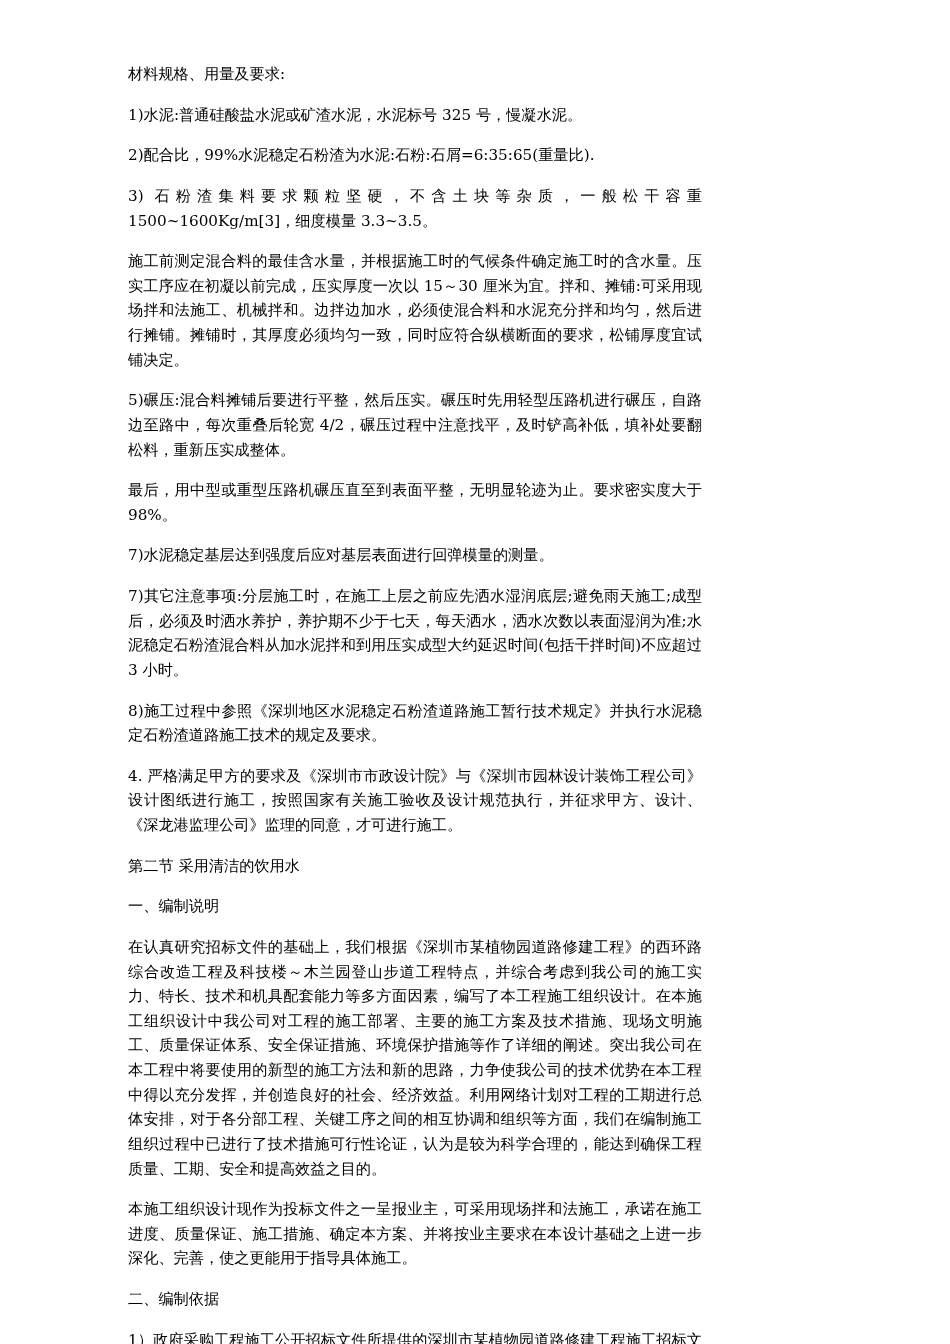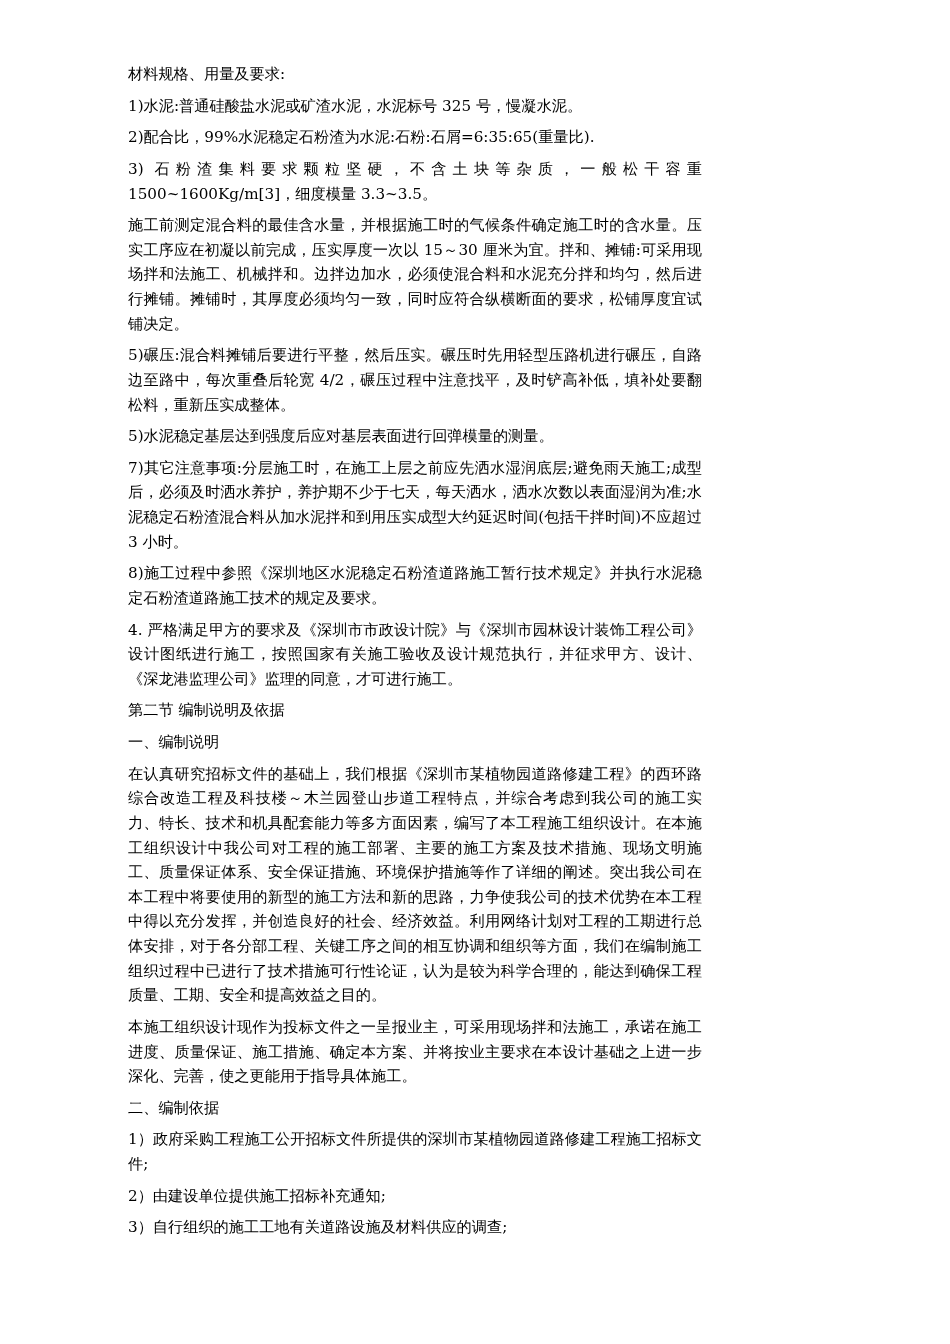--- a/index.html
+++ b/index.html
@@ -25,39 +25,40 @@
     line-height: 1.62;
     text-align: justify;
     text-justify: inter-ideograph;
   }
   .para {
     margin: 0;
     padding: 0;
     text-indent: 0;
   }
   .para + .para {
-    margin-top: 7px;
+    margin-top: 16px;
   }
 </style>
 </head>
 <body>
 
 <div class="page">
   <div class="doc-body">
     <p class="para">材料规格、用量及要求:</p>
     <p class="para">1)水泥:普通硅酸盐水泥或矿渣水泥，水泥标号 325 号，慢凝水泥。</p>
     <p class="para">2)配合比，99%水泥稳定石粉渣为水泥:石粉:石屑=6:35:65(重量比).</p>
     <p class="para">3) 石粉渣集料要求颗粒坚硬，不含土块等杂质，一般松干容重 1500~1600Kg/m[3]，细度模量 3.3~3.5。</p>
     <p class="para">施工前测定混合料的最佳含水量，并根据施工时的气候条件确定施工时的含水量。压实工序应在初凝以前完成，压实厚度一次以 15～30 厘米为宜。拌和、摊铺:可采用现场拌和法施工、机械拌和。边拌边加水，必须使混合料和水泥充分拌和均匀，然后进行摊铺。摊铺时，其厚度必须均匀一致，同时应符合纵横断面的要求，松铺厚度宜试铺决定。</p>
     <p class="para">5)碾压:混合料摊铺后要进行平整，然后压实。碾压时先用轻型压路机进行碾压，自路边至路中，每次重叠后轮宽 4/2，碾压过程中注意找平，及时铲高补低，填补处要翻松料，重新压实成整体。</p>
-    <p class="para">5)水泥稳定基层达到强度后应对基层表面进行回弹模量的测量。</p>
+    <p class="para">最后，用中型或重型压路机碾压直至到表面平整，无明显轮迹为止。要求密实度大于 98%。</p>
+    <p class="para">7)水泥稳定基层达到强度后应对基层表面进行回弹模量的测量。</p>
     <p class="para">7)其它注意事项:分层施工时，在施工上层之前应先洒水湿润底层;避免雨天施工;成型后，必须及时洒水养护，养护期不少于七天，每天洒水，洒水次数以表面湿润为准;水泥稳定石粉渣混合料从加水泥拌和到用压实成型大约延迟时间(包括干拌时间)不应超过 3 小时。</p>
     <p class="para">8)施工过程中参照《深圳地区水泥稳定石粉渣道路施工暂行技术规定》并执行水泥稳定石粉渣道路施工技术的规定及要求。</p>
     <p class="para">4. 严格满足甲方的要求及《深圳市市政设计院》与《深圳市园林设计装饰工程公司》设计图纸进行施工，按照国家有关施工验收及设计规范执行，并征求甲方、设计、《深龙港监理公司》监理的同意，才可进行施工。</p>
-    <p class="para">第二节 编制说明及依据</p>
+    <p class="para">第二节 采用清洁的饮用水</p>
     <p class="para">一、编制说明</p>
     <p class="para">在认真研究招标文件的基础上，我们根据《深圳市某植物园道路修建工程》的西环路综合改造工程及科技楼～木兰园登山步道工程特点，并综合考虑到我公司的施工实力、特长、技术和机具配套能力等多方面因素，编写了本工程施工组织设计。在本施工组织设计中我公司对工程的施工部署、主要的施工方案及技术措施、现场文明施工、质量保证体系、安全保证措施、环境保护措施等作了详细的阐述。突出我公司在本工程中将要使用的新型的施工方法和新的思路，力争使我公司的技术优势在本工程中得以充分发挥，并创造良好的社会、经济效益。利用网络计划对工程的工期进行总体安排，对于各分部工程、关键工序之间的相互协调和组织等方面，我们在编制施工组织过程中已进行了技术措施可行性论证，认为是较为科学合理的，能达到确保工程质量、工期、安全和提高效益之目的。</p>
     <p class="para">本施工组织设计现作为投标文件之一呈报业主，可采用现场拌和法施工，承诺在施工进度、质量保证、施工措施、确定本方案、并将按业主要求在本设计基础之上进一步深化、完善，使之更能用于指导具体施工。</p>
     <p class="para">二、编制依据</p>
     <p class="para">1）政府采购工程施工公开招标文件所提供的深圳市某植物园道路修建工程施工招标文件;</p>
     <p class="para">2）由建设单位提供施工招标补充通知;</p>
     <p class="para">3）自行组织的施工工地有关道路设施及材料供应的调查;</p>
   </div>
 </div>
 

